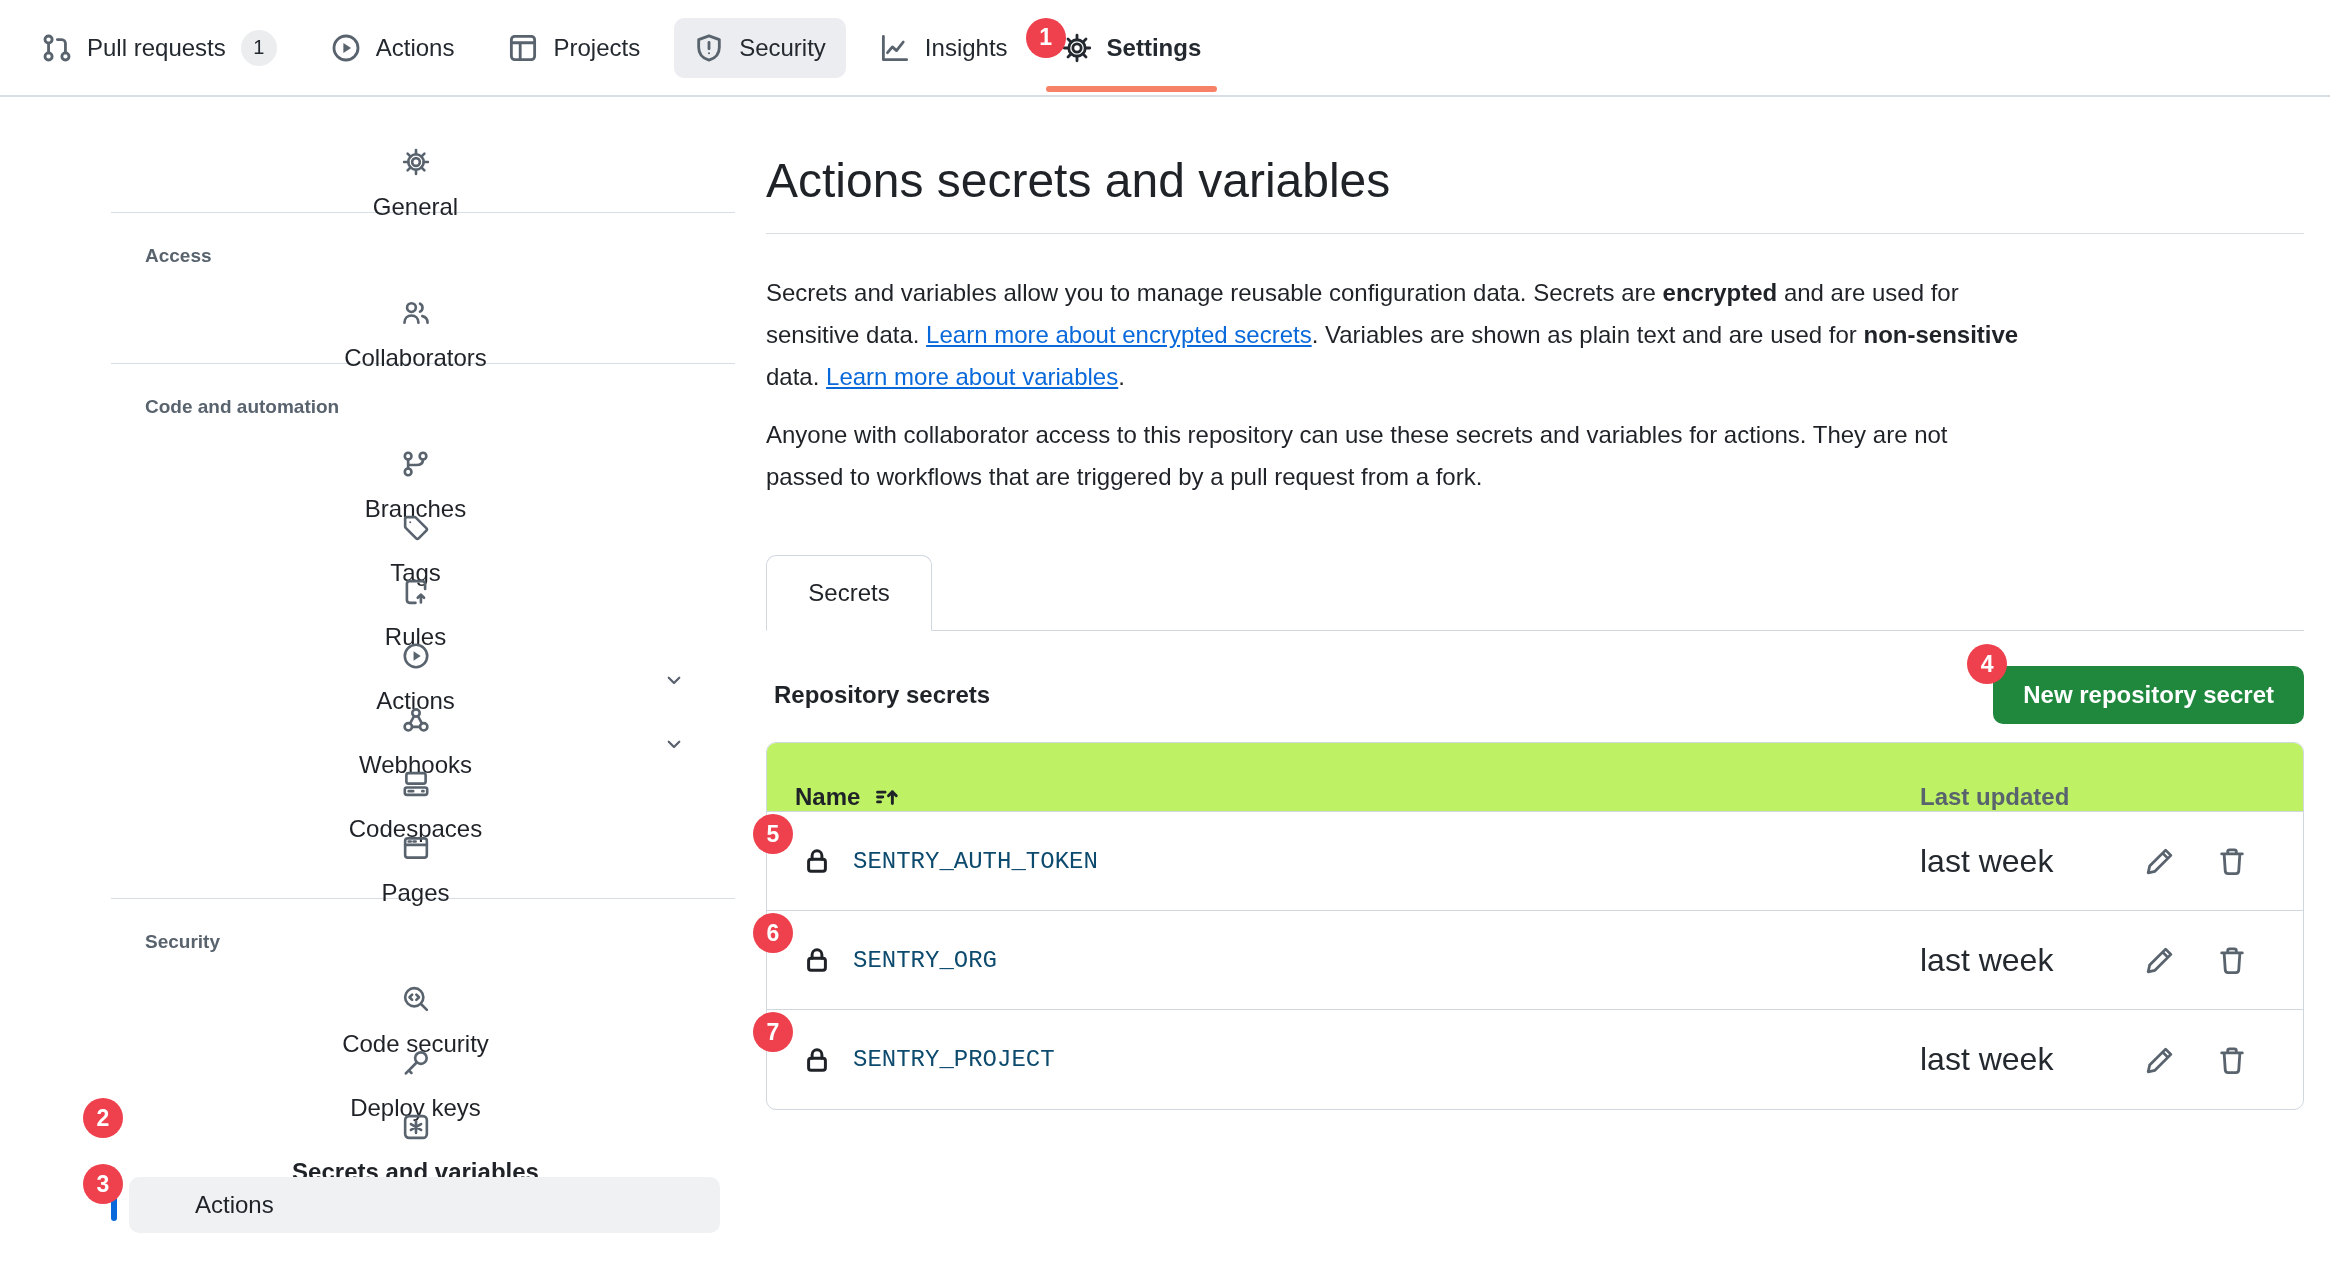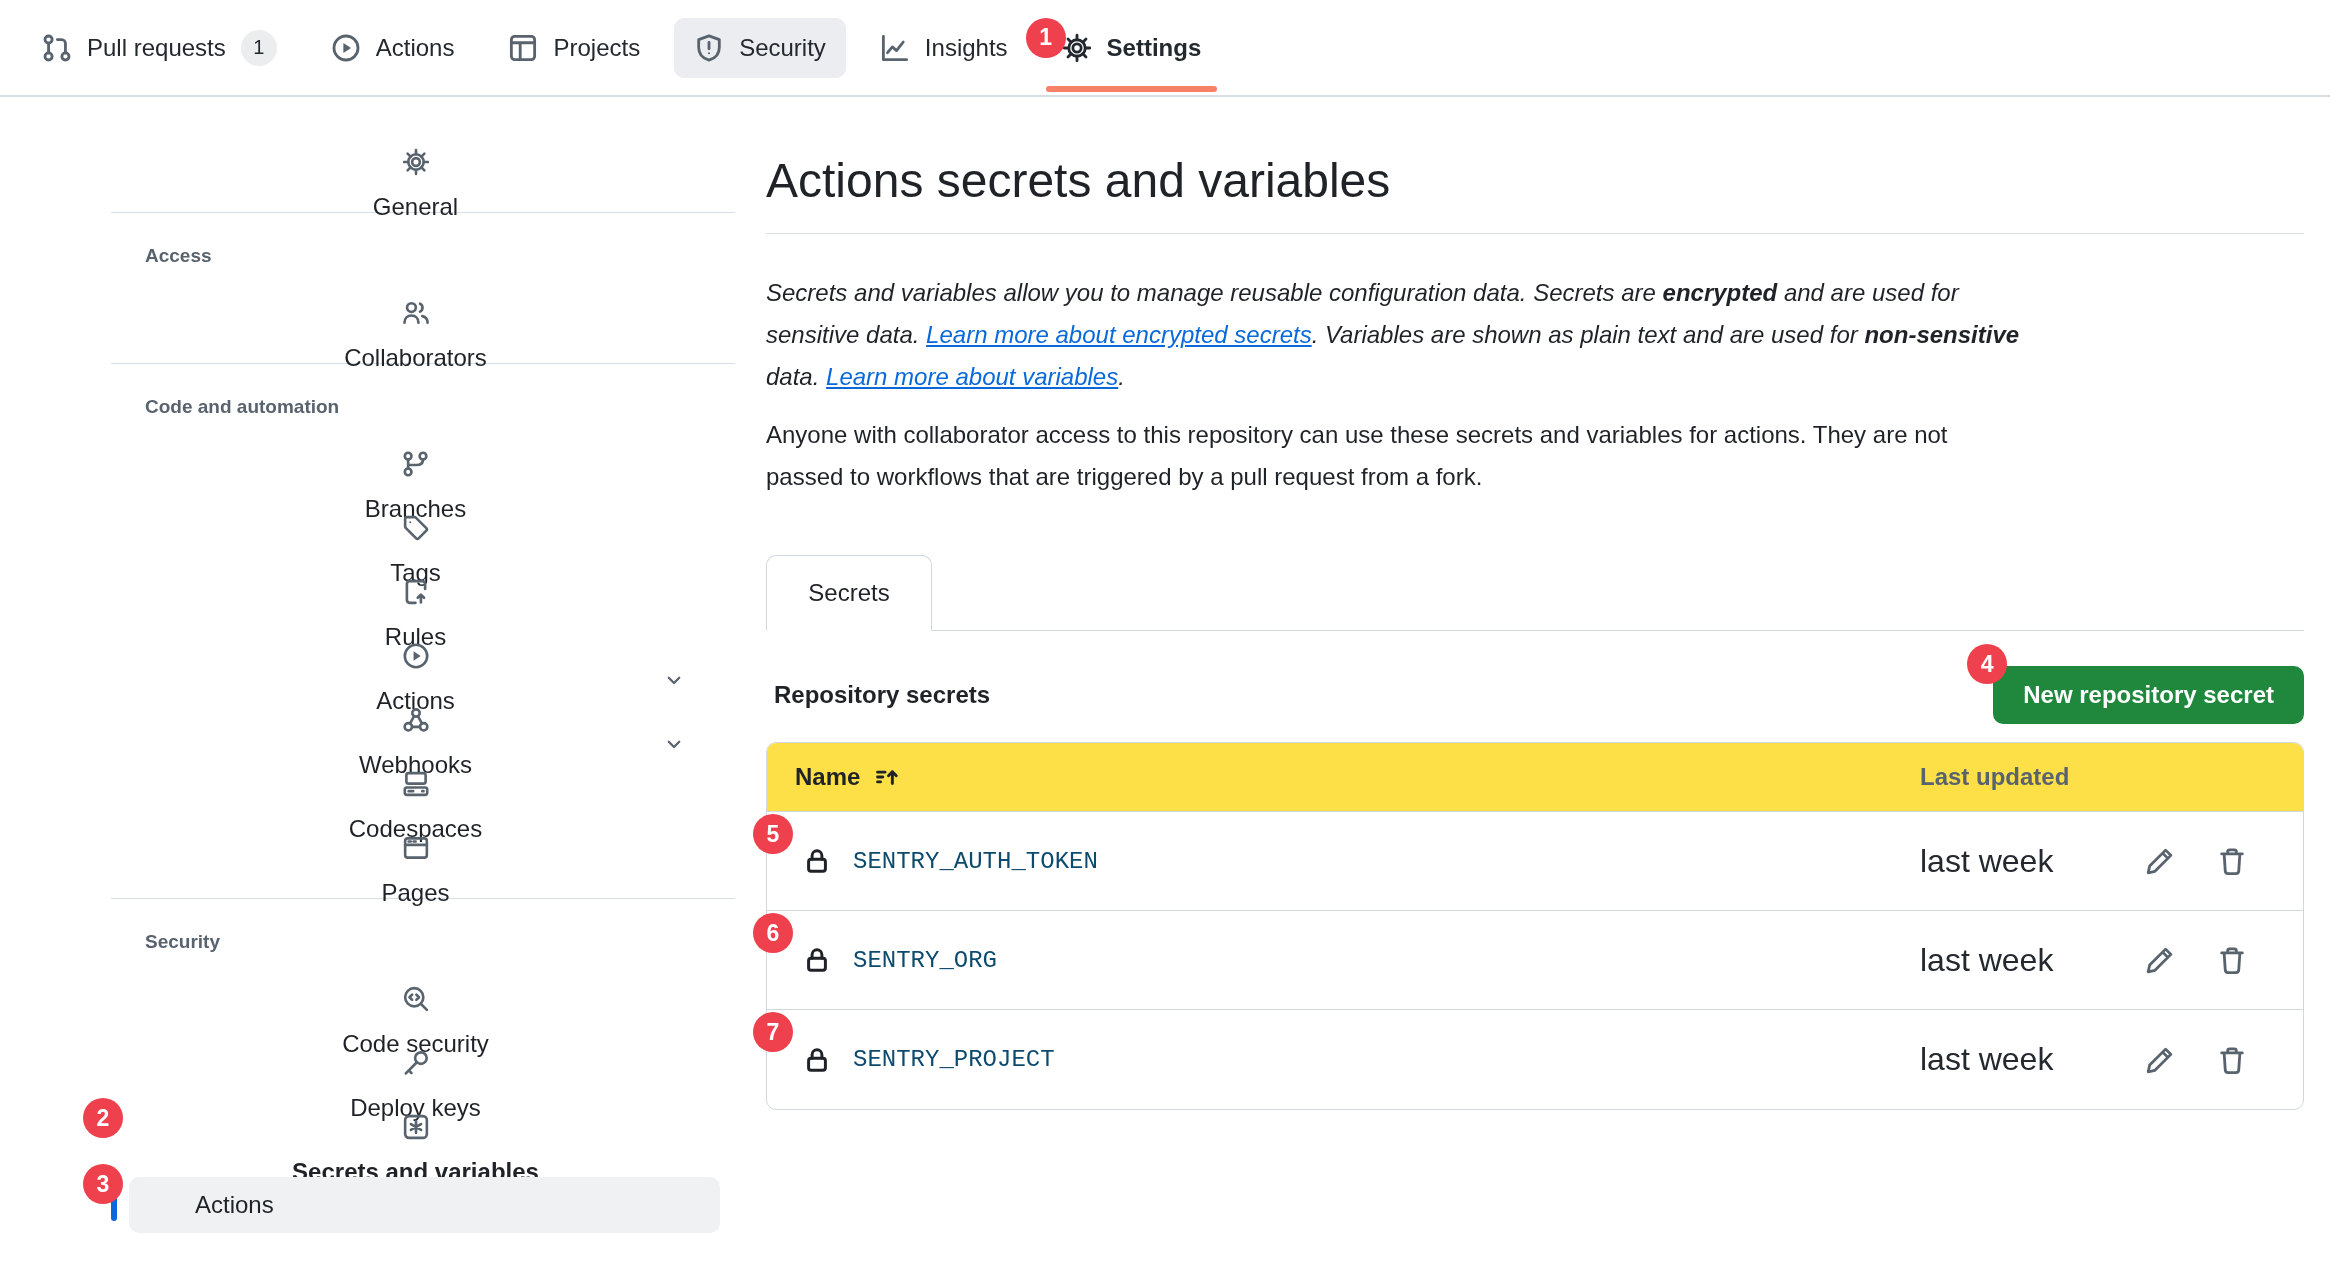--- a/index.html
+++ b/index.html
@@ -36,40 +36,40 @@
   .side-divider { border:none; border-top:1px solid #d8dee4; margin:12px 0 30px 0; }
   .side-header { margin:0 0 30px 34px; font-size:19px; line-height:26px; font-weight:700; color:#59636e; }
   .side-subitem { position:relative; margin-left:18px; width:591px; height:56px; background:#eff1f3; border-radius:10px;
                   display:flex; align-items:center; padding-left:66px; font-size:24px; color:#1f2328; cursor:pointer; }
   .side-subitem .selbar { position:absolute; left:-18px; top:12px; width:6px; height:32px; border-radius:3px; background:#0969da; }
 
   
   .main { position:absolute; left:766px; top:97px; width:1538px; }
   .page-title { margin-top:58px; font-size:48px; line-height:52px; font-weight:400; color:#1f2328; }
   .title-rule { border:none; border-top:1px solid #d8dee4; margin-top:26px; }
-  .intro { margin-top:38px; font-size:24px; line-height:42px;font-style:italic; }
+  .intro { margin-top:38px; font-size:24px; line-height:42px; }
   .intro b { font-weight:700; }
   .link { color:#0969da; text-decoration:underline; cursor:pointer; }
   .note { margin-top:16px; font-size:24px; line-height:42px; }
 
   .tabs { margin-top:57px; height:76px; border-bottom:1px solid #d0d7de; display:flex; align-items:stretch; }
   .tab-active { width:166px; margin-bottom:-1px; border:1px solid #d0d7de; border-bottom:1px solid #fff;
                 border-radius:10px 10px 0 0; background:#fff; display:flex; align-items:center; justify-content:center;
                 font-size:24px; color:#1f2328; cursor:pointer; }
   .tab { padding:0 34px; display:flex; align-items:center; font-size:24px; color:#59636e; cursor:pointer; }
 
   .sec-head-row { margin-top:35px; display:flex; align-items:center; justify-content:space-between; height:58px; }
   .sec-title { font-size:24px; font-weight:700;margin-left:8px; }
   .btn-green { position:relative; height:58px; padding:0 30px; background:#1f883d; border:none; border-radius:10px;
                color:#fff; font-family:"Liberation Sans", sans-serif; font-weight:700; font-size:24px;
                display:flex; align-items:center; cursor:pointer; }
 
   .secrets-table { margin-top:18px; border:1px solid #d0d7de; border-radius:10px; background:#fff; }
-  .thead { height:69px; background:#fde047; border-bottom:1px solid #d0d7de; border-radius:9px 9px 0 0;
-           display:flex; align-items:center; font-size:24px; }
+  .thead { height:69px; background:#bef264; border-bottom:1px solid #d0d7de; border-radius:9px 9px 0 0;
+           display:flex; align-items:flex-end; font-size:24px; }
   .th-name { flex:1; padding-left:28px; display:flex; align-items:center; gap:14px; font-weight:700; color:#1f2328; cursor:pointer; }
   .th-updated { width:225px; font-weight:700; color:#59636e; }
   .th-sp1 { width:72px; } .th-sp2 { width:86px; }
   .trow { position:relative; height:99px; display:flex; align-items:center; border-bottom:1px solid #d0d7de; }
   .trow:last-child { border-bottom:none; }
   .cell-name { flex:1; padding-left:36px; display:flex; align-items:center; gap:22px;
                font-family:"Liberation Mono", monospace; font-size:24px; color:#0c4a6e; }
   .cell-name .svgi { color:#1f2328; }
   .cell-updated { width:225px; font-size:32px; color:#24292f; }
   .icon-btn { width:72px; display:flex; justify-content:flex-start; color:#59636e; cursor:pointer; }

